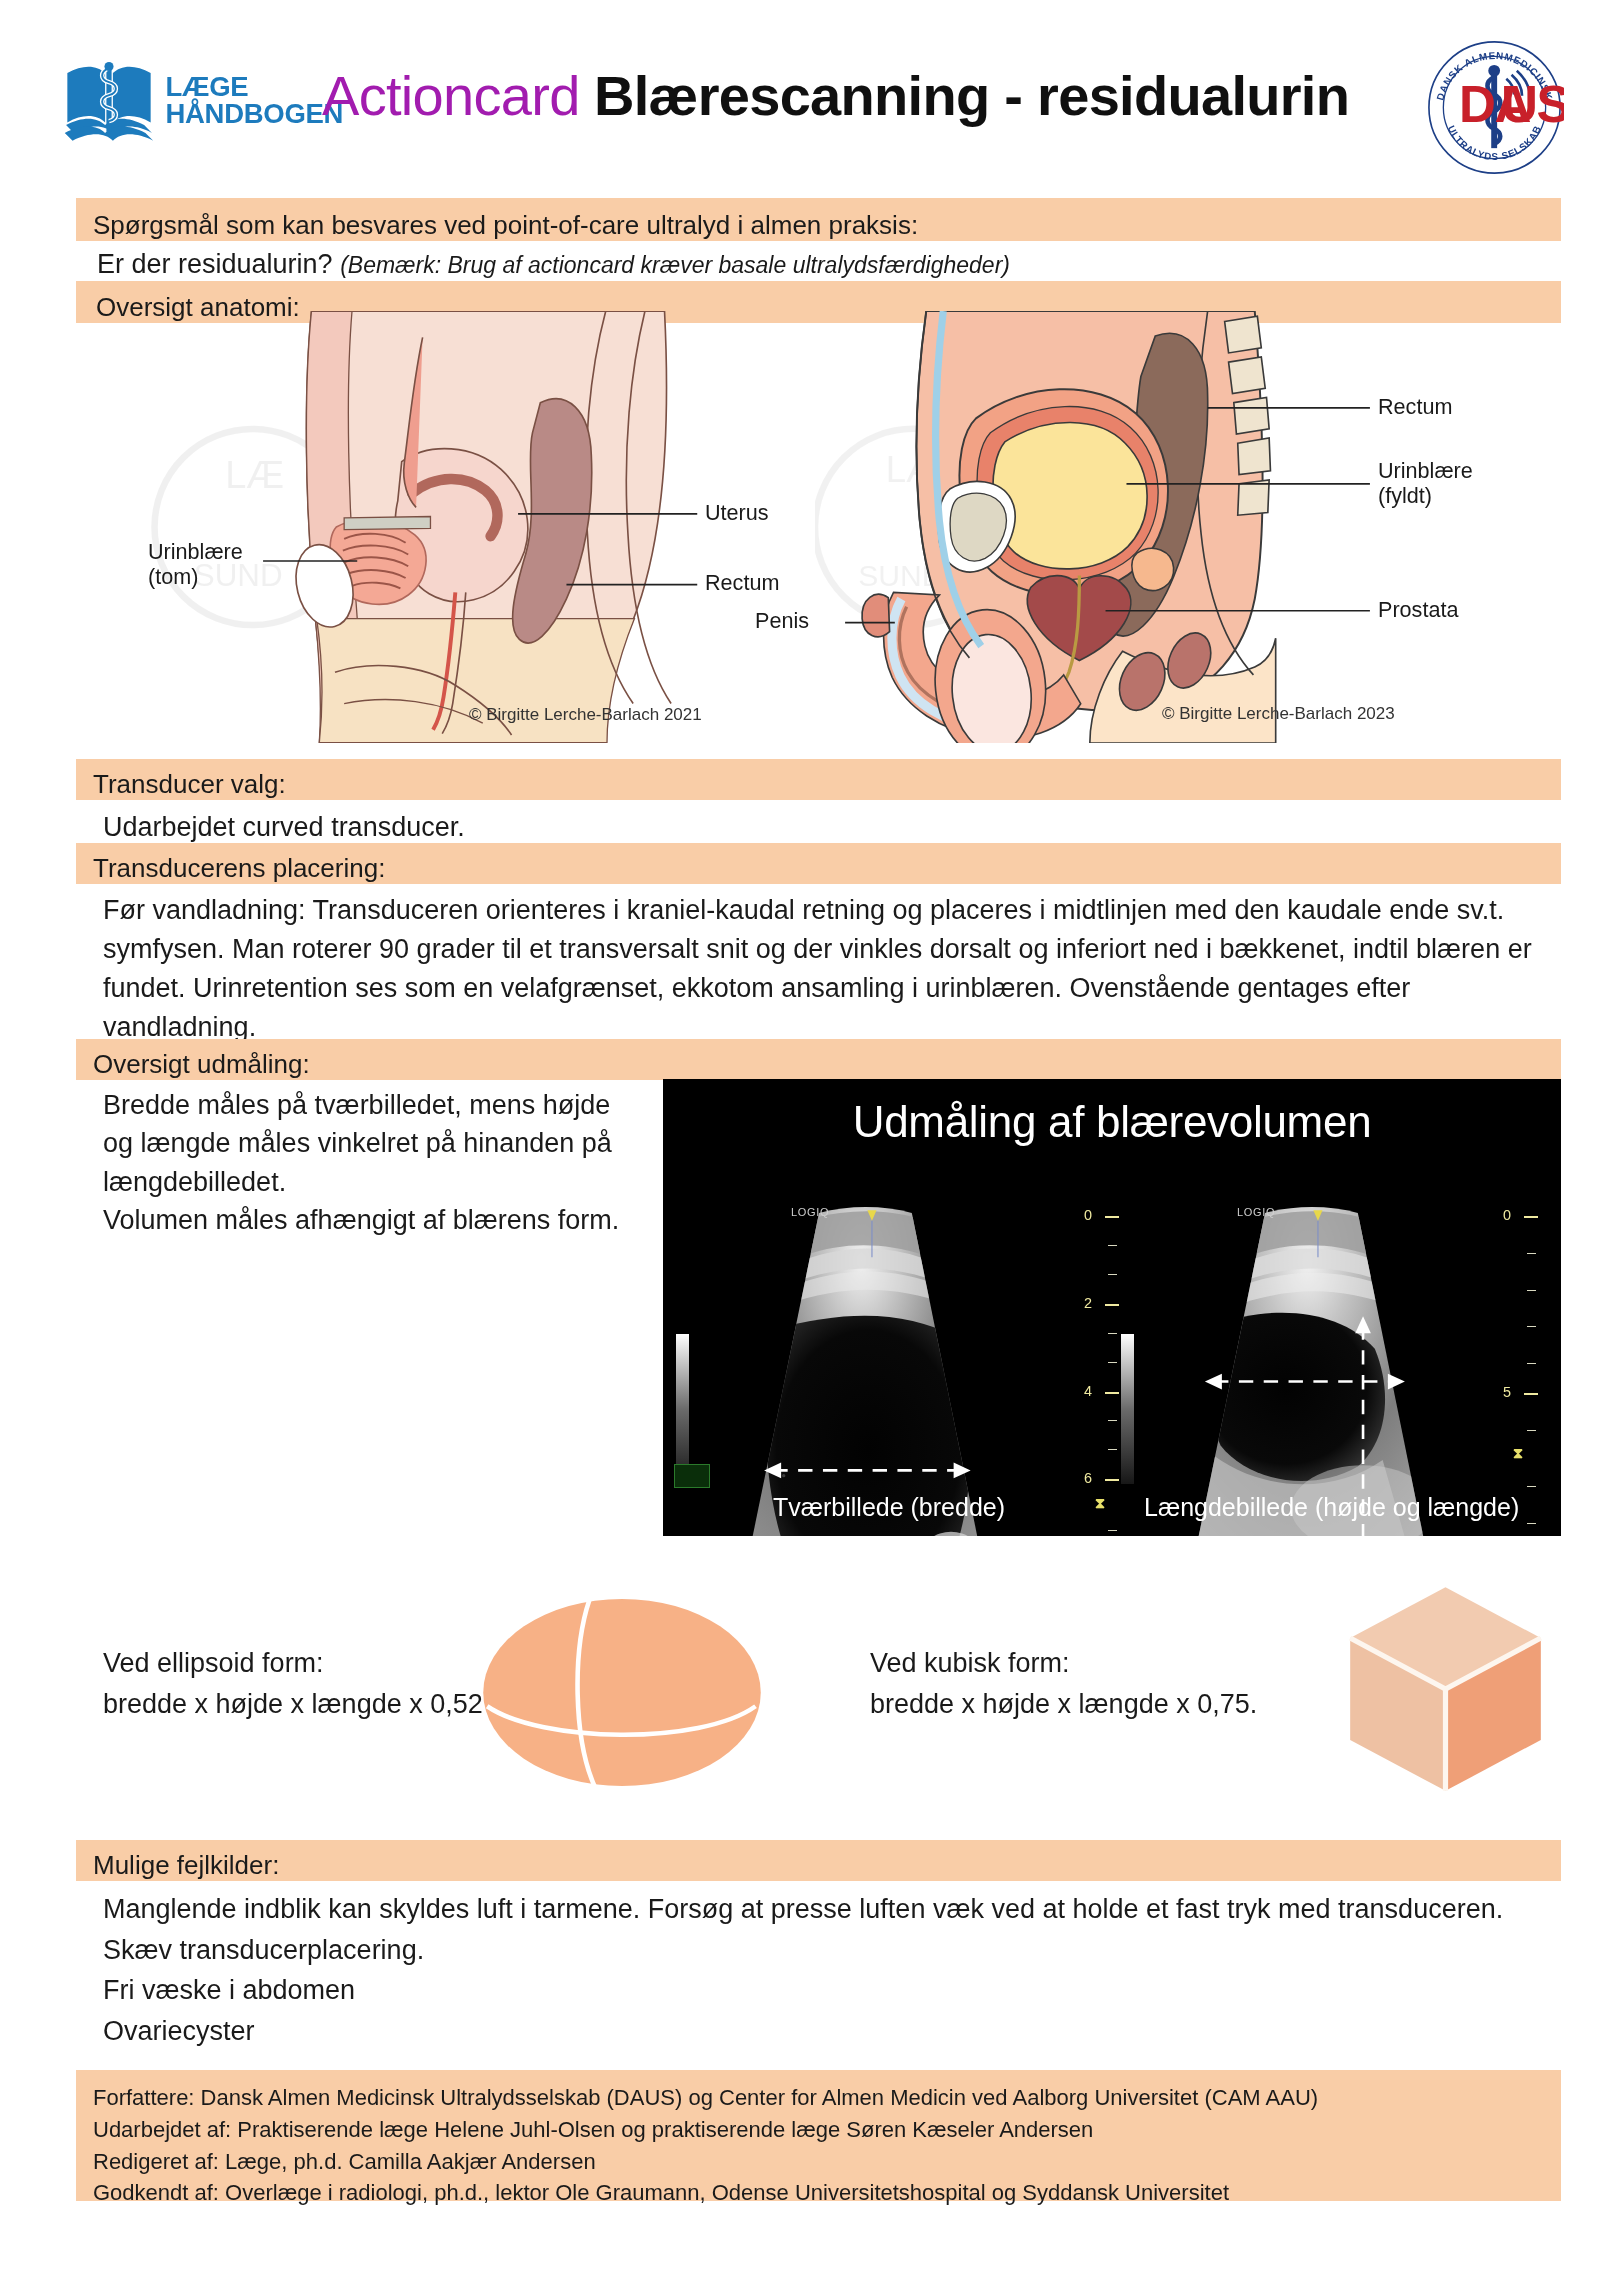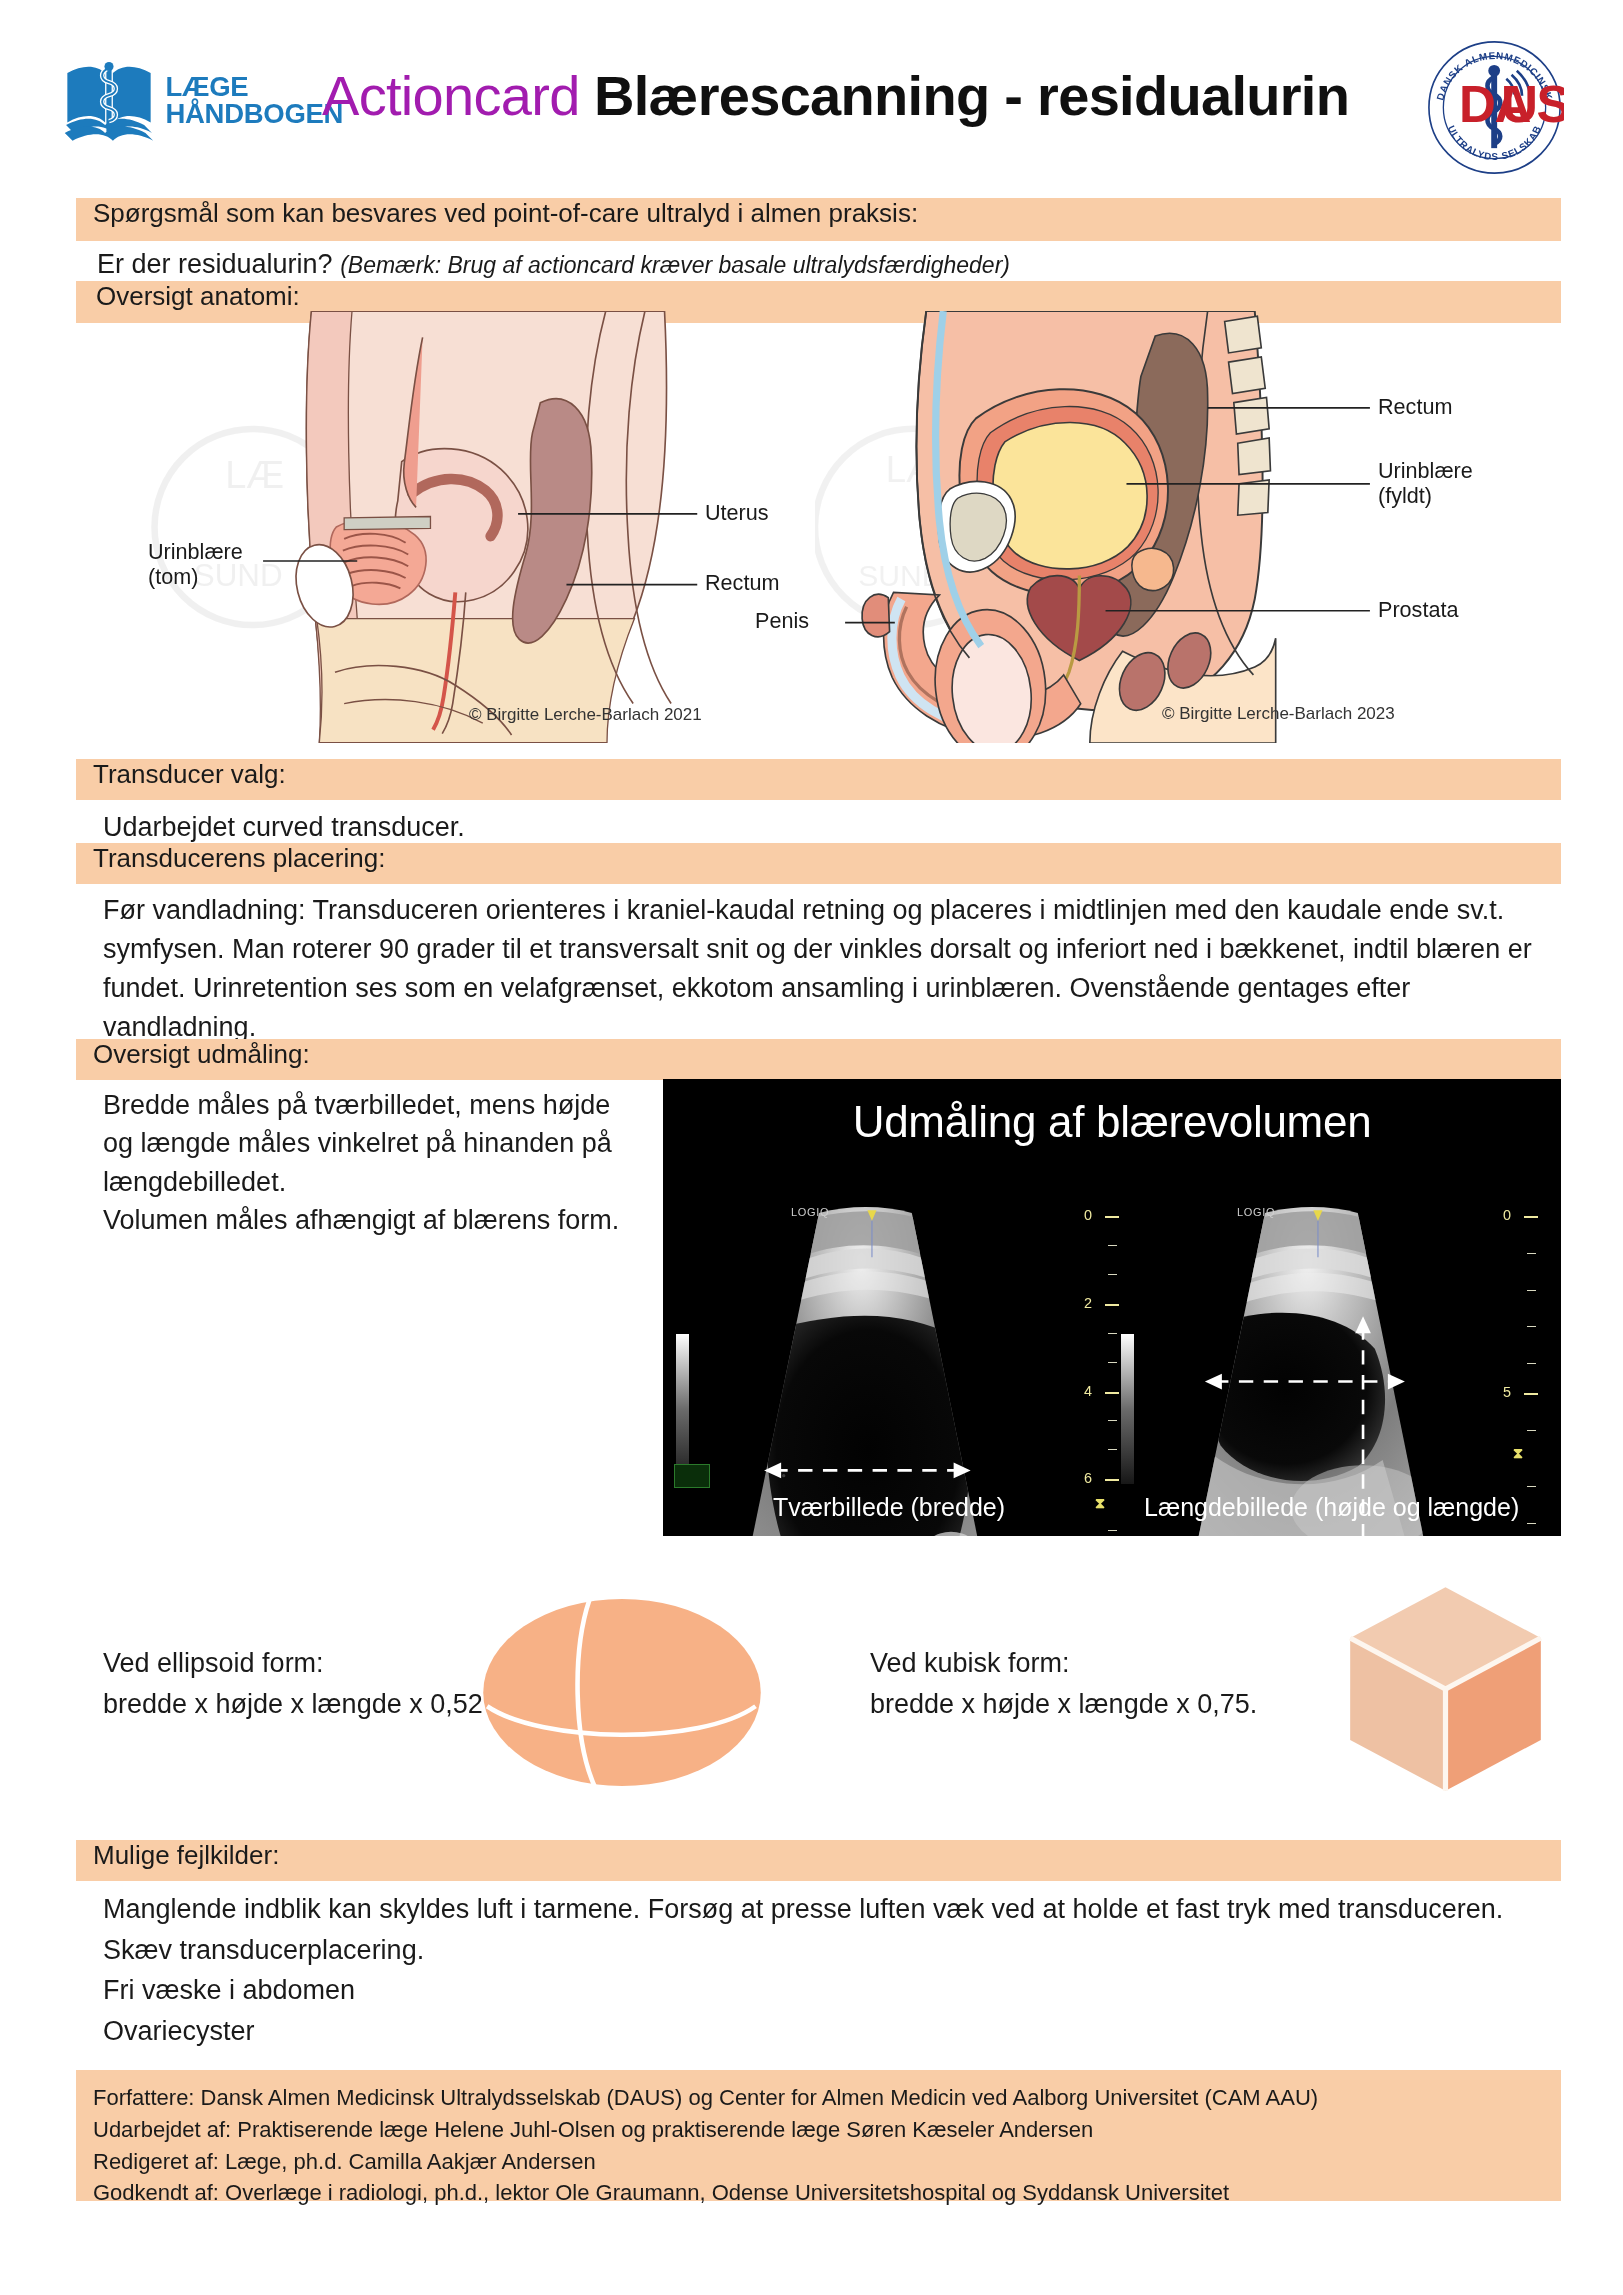--- a/index.html
+++ b/index.html
@@ -20,21 +20,21 @@
   .lhb-words span { color:#1d7bbd; font-weight:bold; font-size:27.5px; letter-spacing:-0.3px; }
   .title-wrap { position:absolute; left:322px; top:56px; height:79px; display:flex; align-items:center; gap:14.4px; }
   .title-reg { font-size:56px; font-weight:normal; color:#a21caf; letter-spacing:-0.7px; }
   .title-bold { font-size:56px; font-weight:bold; color:#101010; letter-spacing:-0.7px; }
   .logo-daus { position:absolute; left:1425px; top:38px; width:139px; height:139px; }
 
   
   .bar {
     position:absolute; left:76px; width:1485px;
     background:#f9cda7;
-    display:flex; align-items:flex-start;
+    display:flex; align-items:flex-end;
     box-sizing:border-box;
     padding-left:17px;
   }
   .bar span { font-size:26px; color:#1a1a1a; }
 
   .body-text { position:absolute; font-size:27px; line-height:1.36; color:#1a1a1a; }
 
   
   .anat-wrap { position:absolute; left:76px; top:311px; width:1485px; height:432px; }
   .anat { position:absolute; top:0; height:432px; }

